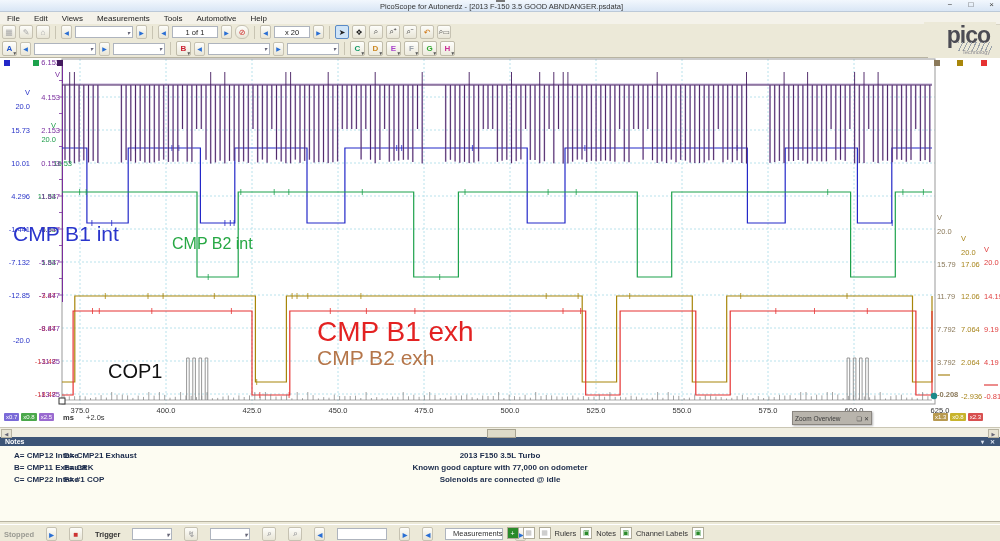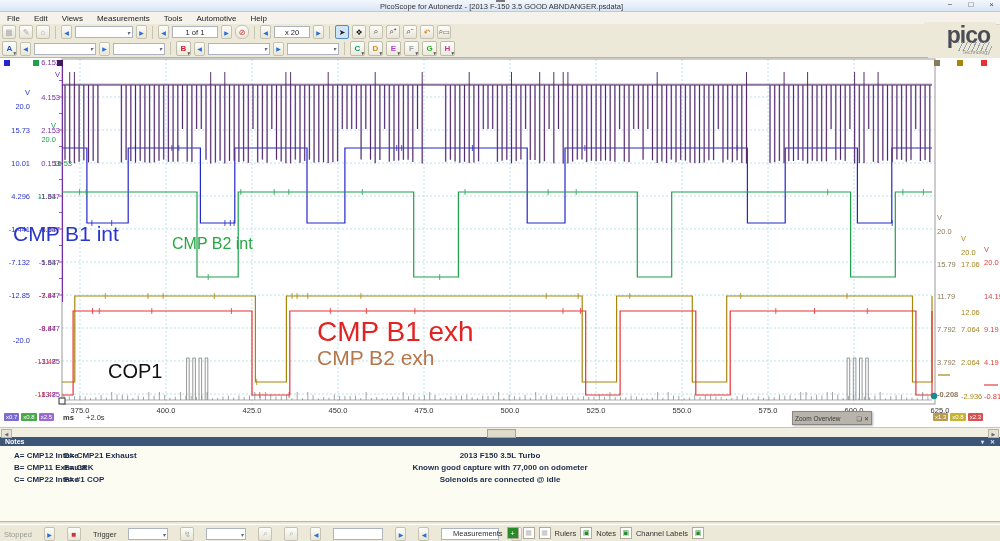--- a/index.html
+++ b/index.html
@@ -64,21 +64,21 @@
   #notes{position:absolute;top:437px;left:0;width:1000px;height:84px;background:#fdfcf2;border-bottom:1px solid #b8b4a2;}
   #notes-header{height:9px;background:#3d5577;color:#fff;font-size:7px;font-weight:bold;
     display:flex;align-items:center;padding:0 5px;}
   #notes-header .nh-icons{margin-left:auto;display:flex;gap:6px;font-size:6px;color:#dfe6f2;}
   .notecol{position:absolute;top:13px;font-size:8px;font-weight:600;color:#1a2a4a;line-height:12px;white-space:pre;}
   #notes-center{position:absolute;top:13px;left:0;width:1000px;text-align:center;
     font-size:8px;font-weight:600;color:#1a2a4a;line-height:12px;}
   
   #statusbar{position:absolute;top:524px;left:0;width:1000px;height:17px;background:#ece9d8;
     border-top:1px solid #fff;display:block;}
-  .sb-left{position:absolute;left:4px;top:2px;display:flex;align-items:center;gap:12px;}
+  .sb-left{position:absolute;left:4px;top:2px;display:flex;align-items:center;gap:12px;font-weight:bold;}
   .sb-right{position:absolute;left:453px;top:2px;display:flex;align-items:center;gap:4px;}
   .sb-label{font-size:7.5px;color:#333;}
   .sb-gray{color:#9a9a92;}
   .iconbox{width:10px;height:10px;border:1px solid #b0ac9a;background:#fff;display:inline-flex;
     align-items:center;justify-content:center;font-size:7px;}
 </style>
 </head>
 <body>
 
 <div id="app">
@@ -858,21 +858,21 @@
       <div class="axlab" style="left: 937px; top: 213px; color: rgb(138, 121, 90);">V</div>
       <div class="axlab" style="left: 937px; top: 227px; color: rgb(138, 121, 90);">20.0</div>
       <div class="axlab" style="left: 937px; top: 260px; color: rgb(138, 121, 90);">15.79</div>
       <div class="axlab" style="left: 937px; top: 292px; color: rgb(138, 121, 90);">11.79</div>
       <div class="axlab" style="left: 937px; top: 325px; color: rgb(138, 121, 90);">7.792</div>
       <div class="axlab" style="left: 937px; top: 358px; color: rgb(138, 121, 90);">3.792</div>
       <div class="axlab" style="left: 937px; top: 390px; color: rgb(138, 121, 90); font-weight: bold;">-0.208</div>
       <div class="axlab" style="left: 961px; top: 234px; color: rgb(168, 133, 28);">V</div>
       <div class="axlab" style="left: 961px; top: 248px; color: rgb(168, 133, 28);">20.0</div>
       <div class="axlab" style="left: 961px; top: 260px; color: rgb(168, 133, 28);">17.06</div>
-      <div class="axlab" style="left: 961px; top: 308px; color: rgb(168, 133, 28);">12.06</div>
+      <div class="axlab" style="left: 961px; top: 292px; color: rgb(168, 133, 28);">12.06</div>
       <div class="axlab" style="left: 961px; top: 325px; color: rgb(168, 133, 28);">7.064</div>
       <div class="axlab" style="left: 961px; top: 358px; color: rgb(168, 133, 28);">2.064</div>
       <div class="axlab" style="left: 961px; top: 392px; color: rgb(168, 133, 28);">-2.936</div>
       <div class="axlab" style="left: 984px; top: 245px; color: rgb(224, 64, 64);">V</div>
       <div class="axlab" style="left: 984px; top: 258px; color: rgb(224, 64, 64);">20.0</div>
       <div class="axlab" style="left: 984px; top: 292px; color: rgb(224, 64, 64);">14.19</div>
       <div class="axlab" style="left: 984px; top: 325px; color: rgb(224, 64, 64);">9.19</div>
       <div class="axlab" style="left: 984px; top: 358px; color: rgb(224, 64, 64);">4.19</div>
       <div class="axlab" style="left: 984px; top: 392px; color: rgb(224, 64, 64);">-0.81</div>
       <div class="timelab" style="left: 66px; top: 406px;">375.0</div>

